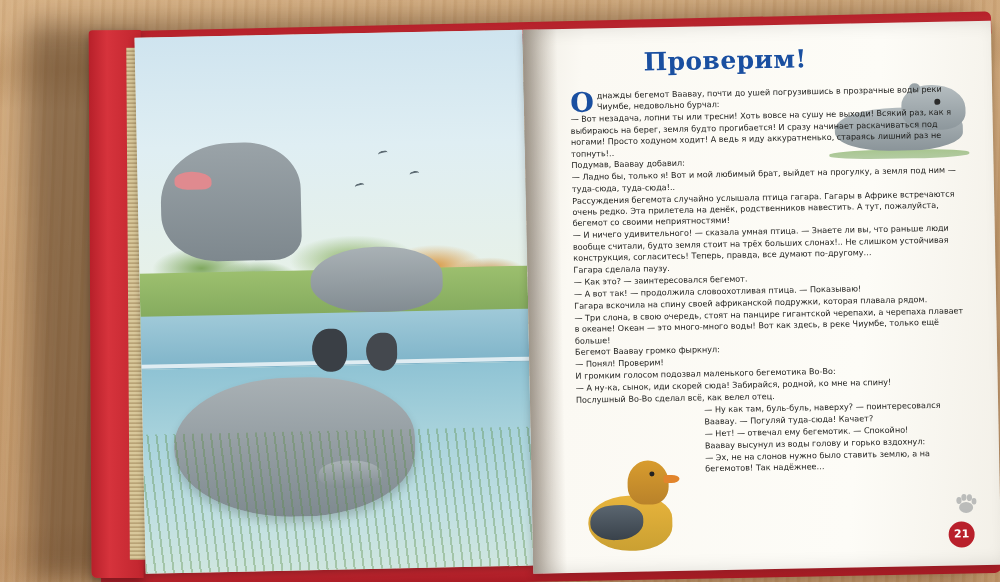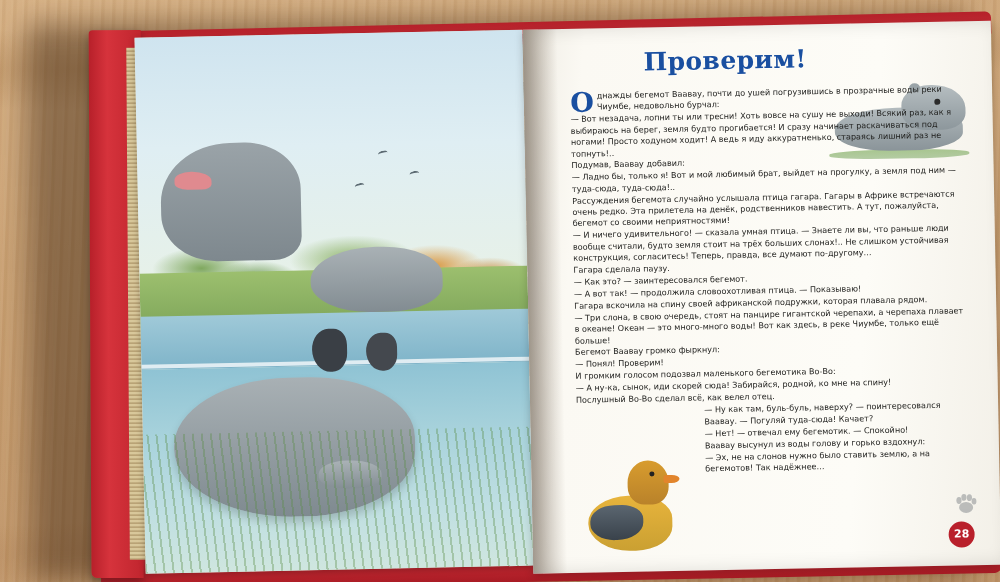--- a/index.html
+++ b/index.html
@@ -330,16 +330,16 @@
       </div>
 
       <svg class="paw" viewBox="0 0 24 20">
         <ellipse cx="12" cy="14" rx="7" ry="5.5" fill="#8a8f92"></ellipse>
         <ellipse cx="5" cy="7" rx="2.6" ry="3.4" fill="#8a8f92"></ellipse>
         <ellipse cx="10" cy="4" rx="2.6" ry="3.4" fill="#8a8f92"></ellipse>
         <ellipse cx="15.5" cy="4.3" rx="2.6" ry="3.4" fill="#8a8f92"></ellipse>
         <ellipse cx="20" cy="8" rx="2.4" ry="3.2" fill="#8a8f92"></ellipse>
       </svg>
 
-      <div class="page-number">28</div>
+      <div class="page-number">21</div>
     </div>
   </div>
 </div>
 
 </body></html>

